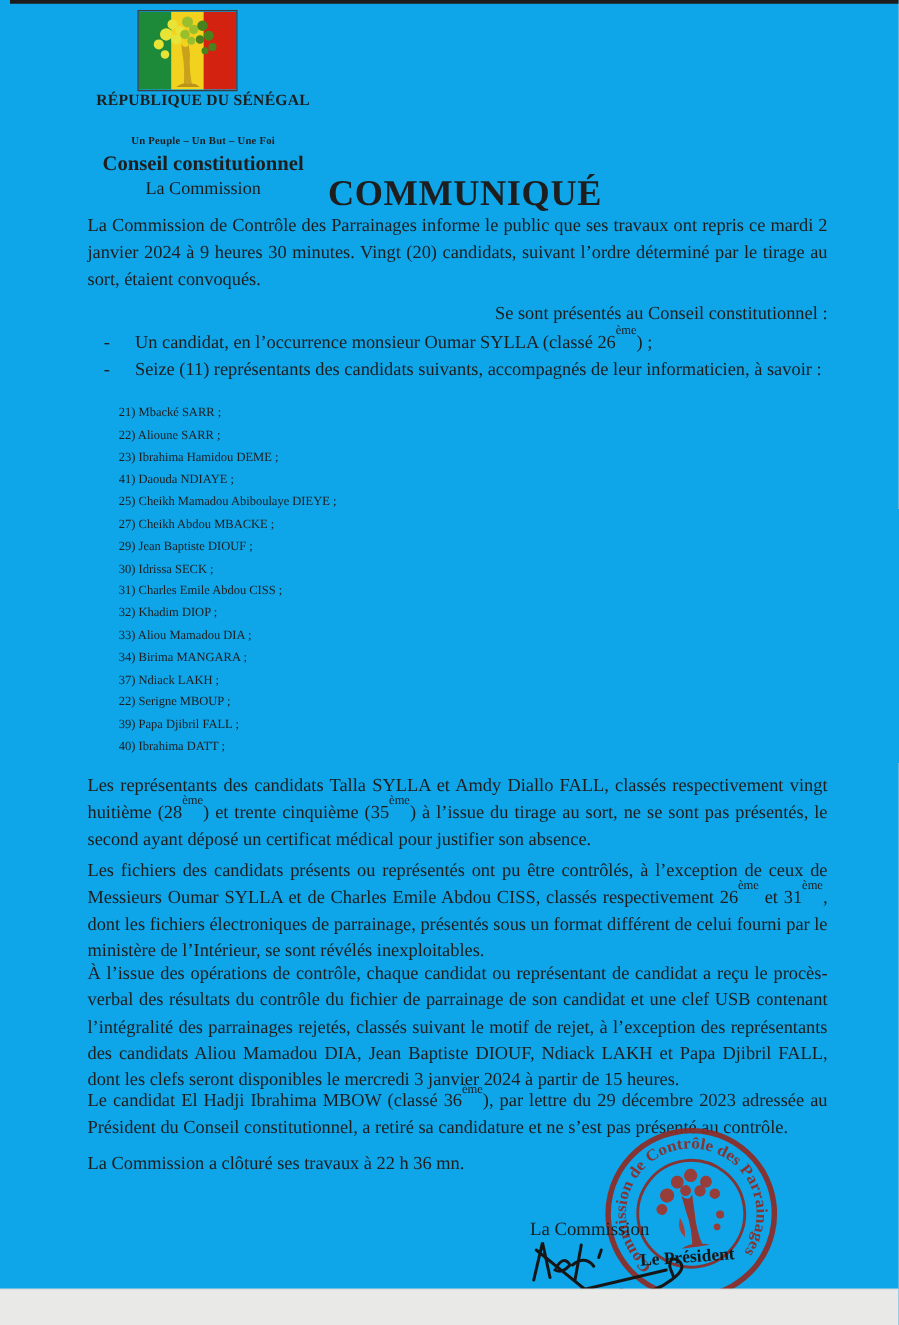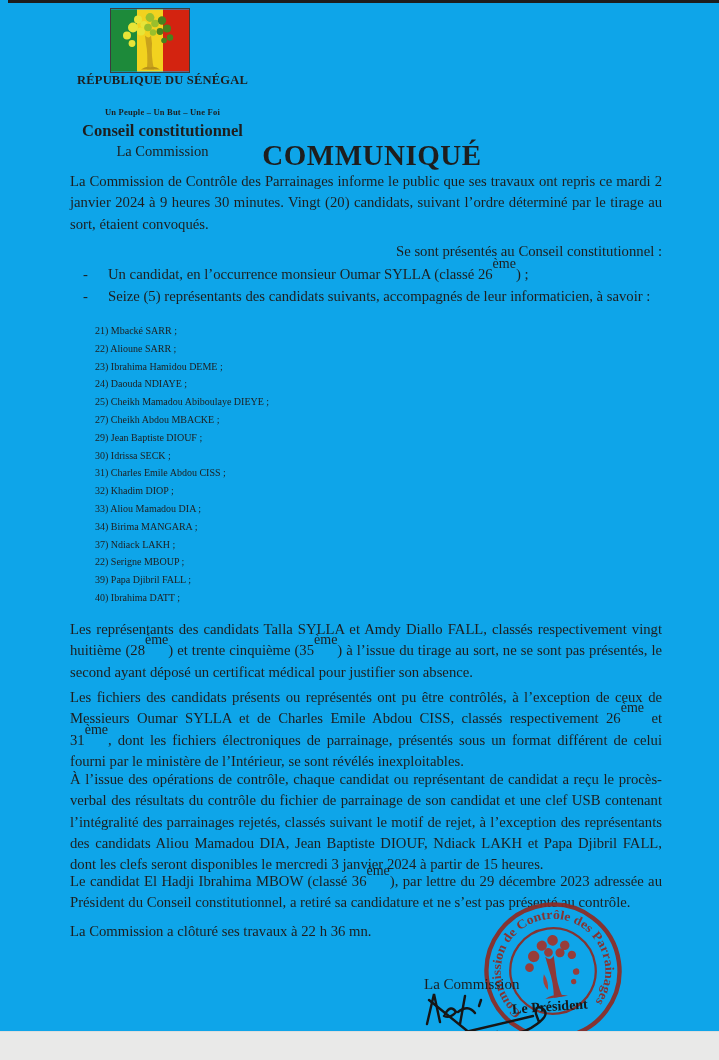--- a/index.html
+++ b/index.html
@@ -18,21 +18,21 @@
   .motto{font-weight:bold;font-size:8.5px;margin-top:21px;letter-spacing:.2px;}
   .institution{font-weight:bold;font-size:16.5px;margin-top:5px;}
   .subunit{font-size:14.5px;margin-top:5px;}
 
   .title{position:absolute;left:70px;top:139px;width:604px;text-align:center;
          font-size:29px;font-weight:bold;letter-spacing:.5px;}
 
   .para{position:absolute;left:70px;width:592px;font-size:14.7px;line-height:21.3px;
         text-align:justify;}
   .heading{text-align:right;}
-  sup{font-size:14px;line-height:0;position:relative;top:-5px;}
+  sup{font-size:10px;line-height:0;position:relative;top:-5px;}
 
   .bullet{position:absolute;left:83px;width:579px;font-size:14.7px;line-height:21.3px;
           padding-left:25px;box-sizing:border-box;text-align:justify;}
   .bullet .dash{position:absolute;left:0;top:0;}
 
   .cand-list{position:absolute;left:95px;top:322px;width:520px;}
   .cand-list .list-line{font-size:10px;line-height:17.8px;white-space:nowrap;}
 
   .closure,.place-date{text-align:left;}
 
@@ -95,28 +95,28 @@
 
   <div class="para heading" style="top:241px">Se sont présentés au Conseil constitutionnel :</div>
 
   <div class="bullet" style="top:264px">
     <span class="dash">-</span>
     <span>Un candidat, en l’occurrence monsieur Oumar SYLLA (classé 26</span><sup>ème</sup><span>) ;</span>
   </div>
 
   <div class="bullet" style="top:286px">
     <span class="dash">-</span>
-    <span>Seize (5) représentants des candidats suivants, accompagnés de leur informaticien, à savoir :</span>
+    <span>Seize (11) représentants des candidats suivants, accompagnés de leur informaticien, à savoir :</span>
   </div>
 
   <div class="cand-list">
       <div class="list-line">21) Mbacké SARR ;</div>
       <div class="list-line">22) Alioune SARR ;</div>
       <div class="list-line">23) Ibrahima Hamidou DEME ;</div>
-      <div class="list-line">24) Daouda NDIAYE ;</div>
+      <div class="list-line">41) Daouda NDIAYE ;</div>
       <div class="list-line">25) Cheikh Mamadou Abiboulaye DIEYE ;</div>
       <div class="list-line">27) Cheikh Abdou MBACKE ;</div>
       <div class="list-line">29) Jean Baptiste DIOUF ;</div>
       <div class="list-line">30) Idrissa SECK ;</div>
       <div class="list-line">31) Charles Emile Abdou CISS ;</div>
       <div class="list-line">32) Khadim DIOP ;</div>
       <div class="list-line">33) Aliou Mamadou DIA ;</div>
       <div class="list-line">34) Birima MANGARA ;</div>
       <div class="list-line">37) Ndiack LAKH ;</div>
       <div class="list-line">22) Serigne MBOUP ;</div>

